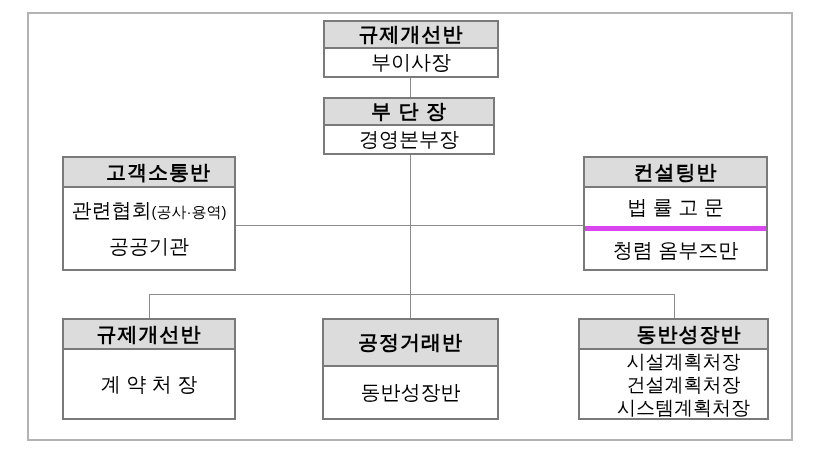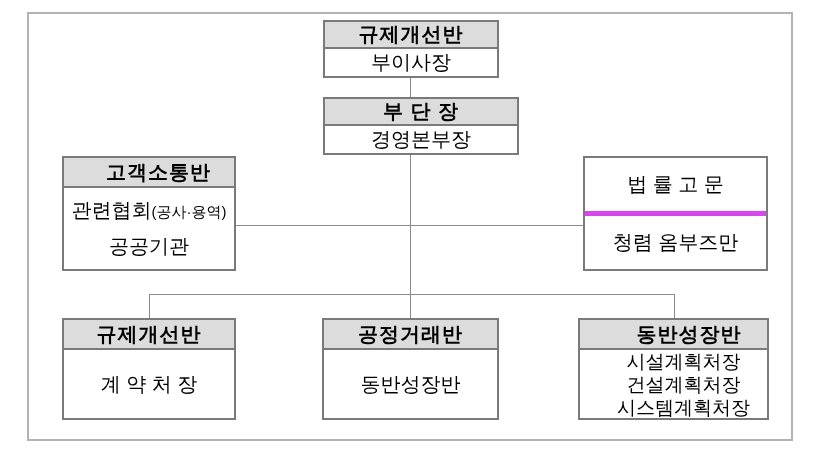--- a/index.html
+++ b/index.html
@@ -58,30 +58,30 @@
   }
   .cell-divider { border-bottom: 5px solid #d946ef; }
   .note { font-size: 15px; }
   .line { position: absolute; background: #8c8c8c; }
   .tight-lines { font-size: 19px; line-height: 23px; justify-content: space-between; padding-left: 20px; }
   .spread { justify-content: space-evenly; }
 
   
   #box-chief      { left: 323px; top:  20px; width: 176px; height: 58px; }
   #box-chief .box-header { height: 27px; }
-  #box-deputy     { left: 323px; top:  97px; width: 196px; height: 58px; }
+  #box-deputy     { left: 323px; top:  97px; width: 172px; height: 58px; }
   #box-deputy .box-header { height: 27px; }
   #box-customer   { left:  62px; top: 156px; width: 174px; height: 115px; }
   #box-customer .box-header { height: 30px; padding-left: 19px; }
   #box-consulting { left: 583px; top: 156px; width: 185px; height: 115px; }
   #box-consulting .box-header { height: 30px; }
   #box-regulation { left:  62px; top: 318px; width: 174px; height: 102px; }
   #box-regulation .box-header { height: 30px; }
   #box-fairtrade  { left: 322px; top: 318px; width: 177px; height: 102px; }
-  #box-fairtrade .box-header { height: 30px; }
+  #box-fairtrade .box-header { height: 47px; }
   #box-growth     { left: 578px; top: 318px; width: 191px; height: 102px; }
   #box-growth .box-header { height: 30px; }
 
   
   #conn-v-top    { left: 410px; top:  78px; width: 1px;   height: 19px;  }
   #conn-v-mid    { left: 410px; top: 155px; width: 1px;   height: 163px; }
   #conn-h-mid    { left: 236px; top: 225px; width: 347px; height: 1px;   }
   #conn-h-bottom { left: 149px; top: 294px; width: 526px; height: 1px;   }
   #conn-v-b1     { left: 149px; top: 294px; width: 1px;   height: 24px;  }
   #conn-v-b3     { left: 674px; top: 294px; width: 1px;   height: 24px;  }
@@ -111,20 +111,21 @@
 
   <div class="box" id="box-customer">
     <div class="box-header">고객소통반</div>
     <div class="box-body spread">
       <div><span>관련협회</span><span class="note">(공사·용역)</span></div>
       <div>공공기관</div>
     </div>
   </div>
 
   <div class="box" id="box-consulting">
+    <div class="box-header">컨설팅반</div>
     <div class="cell cell-divider">법 률 고 문</div>
     <div class="cell">청렴 옴부즈만</div>
   </div>
 
   <div class="box" id="box-regulation">
     <div class="box-header">규제개선반</div>
     <div class="box-body">계 약 처 장</div>
   </div>
 
   <div class="box" id="box-fairtrade">

